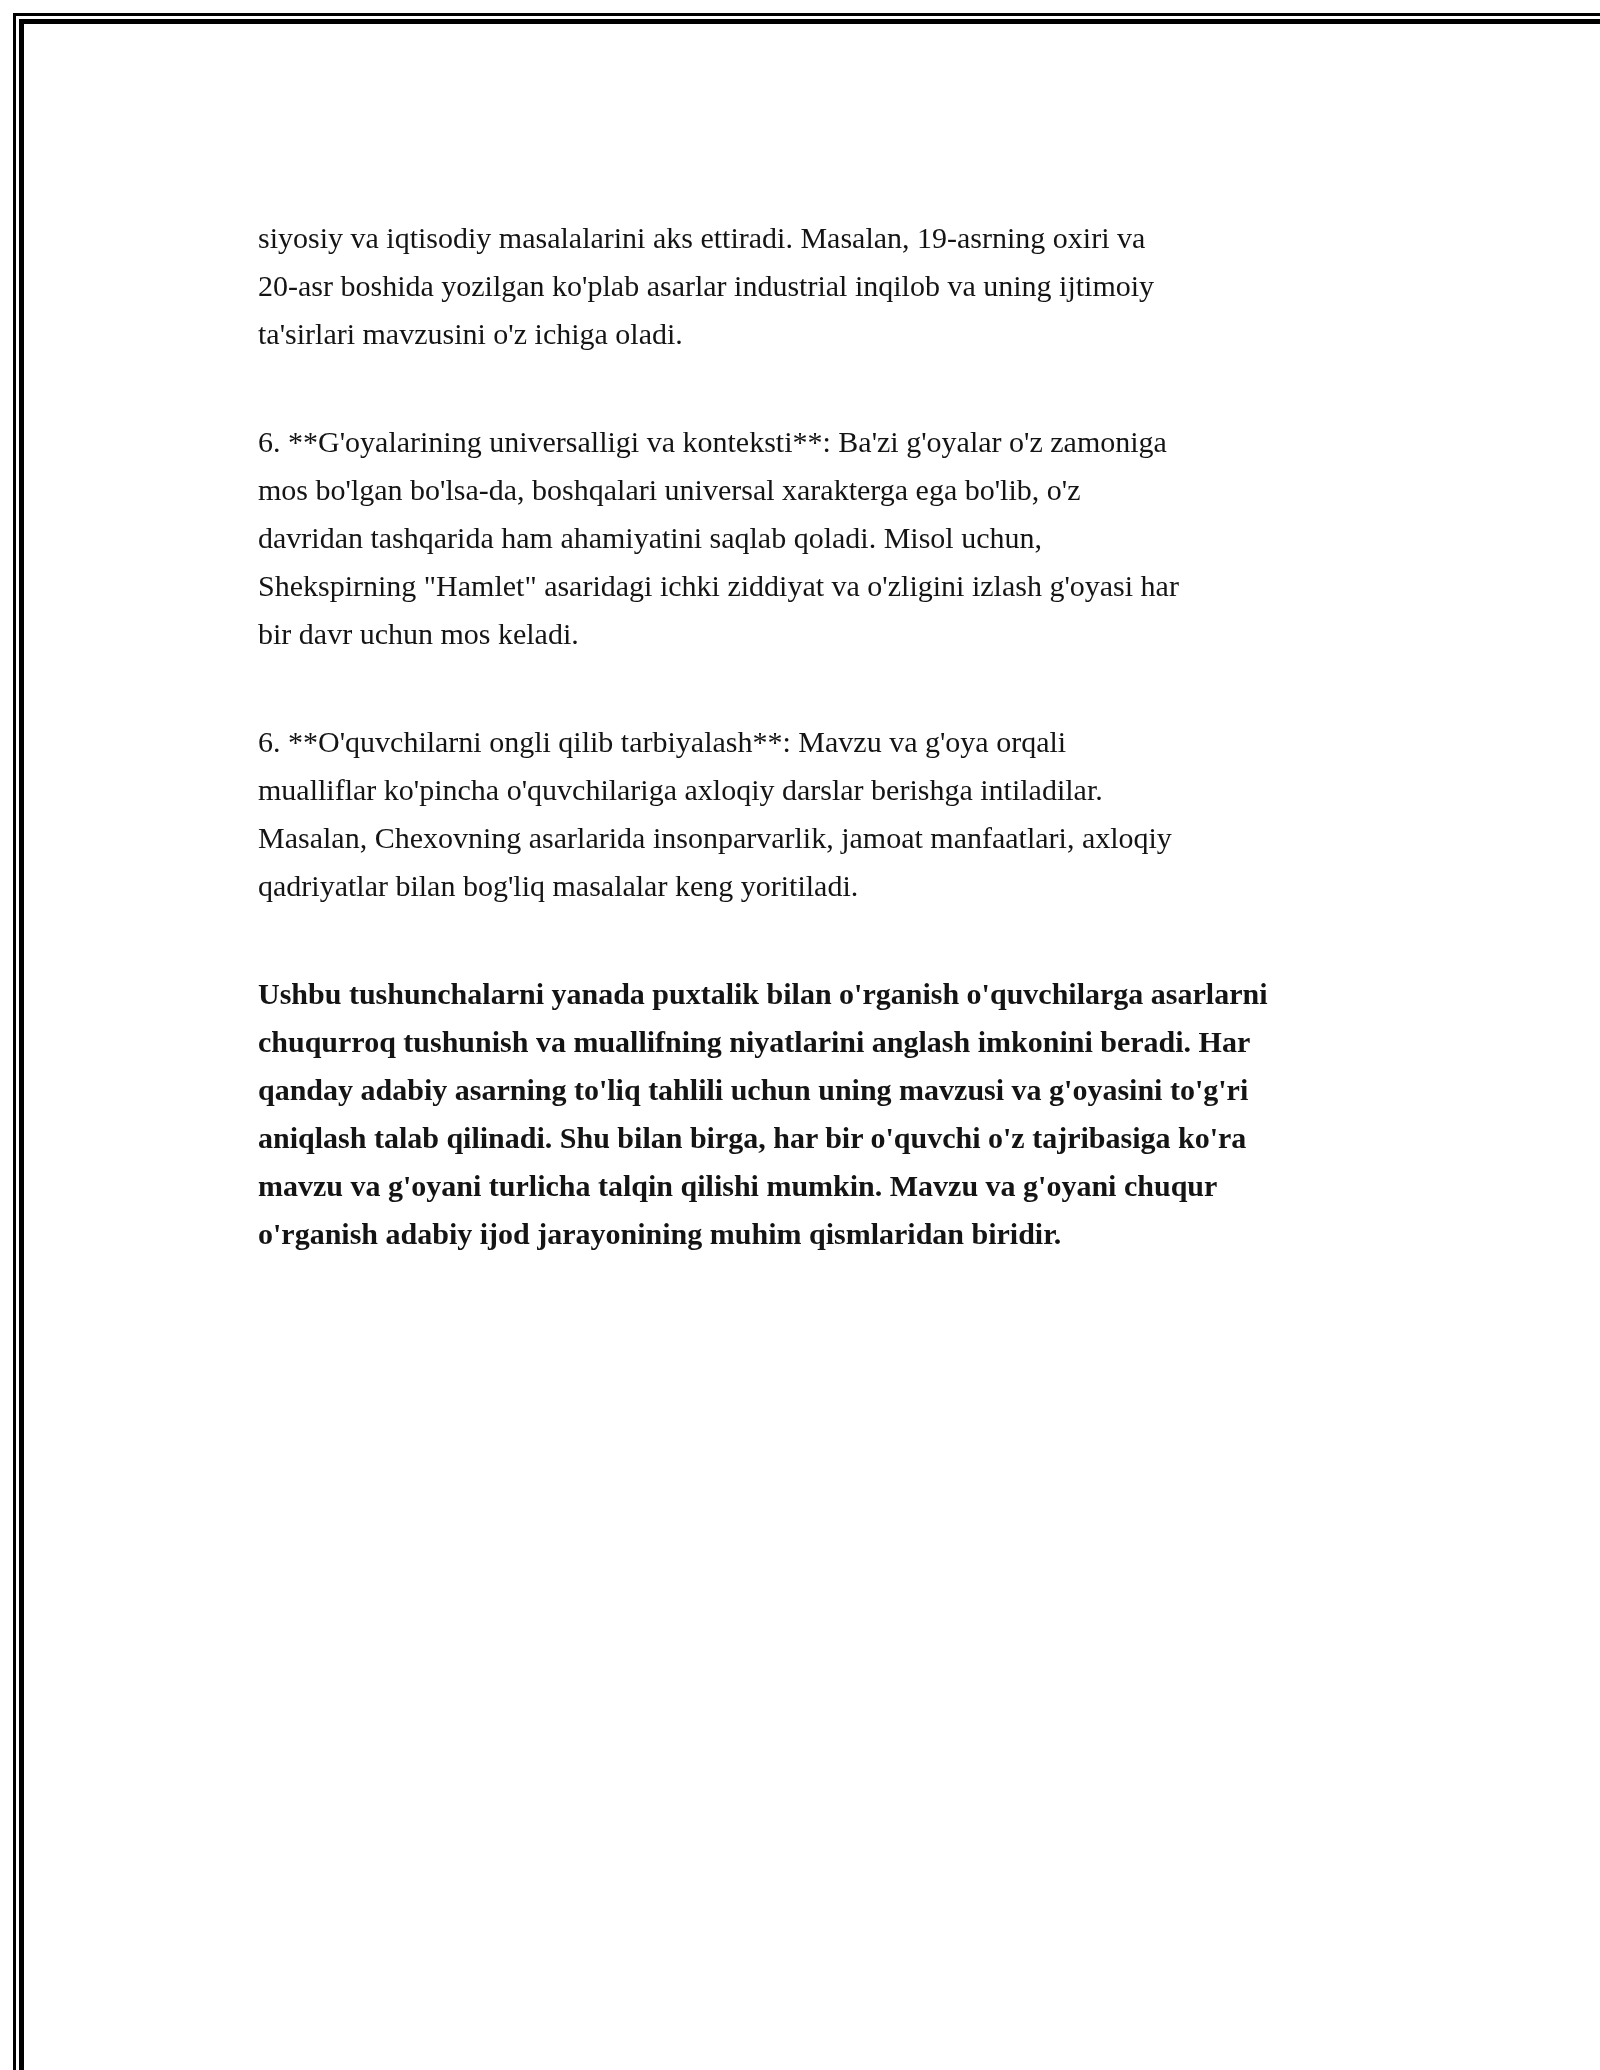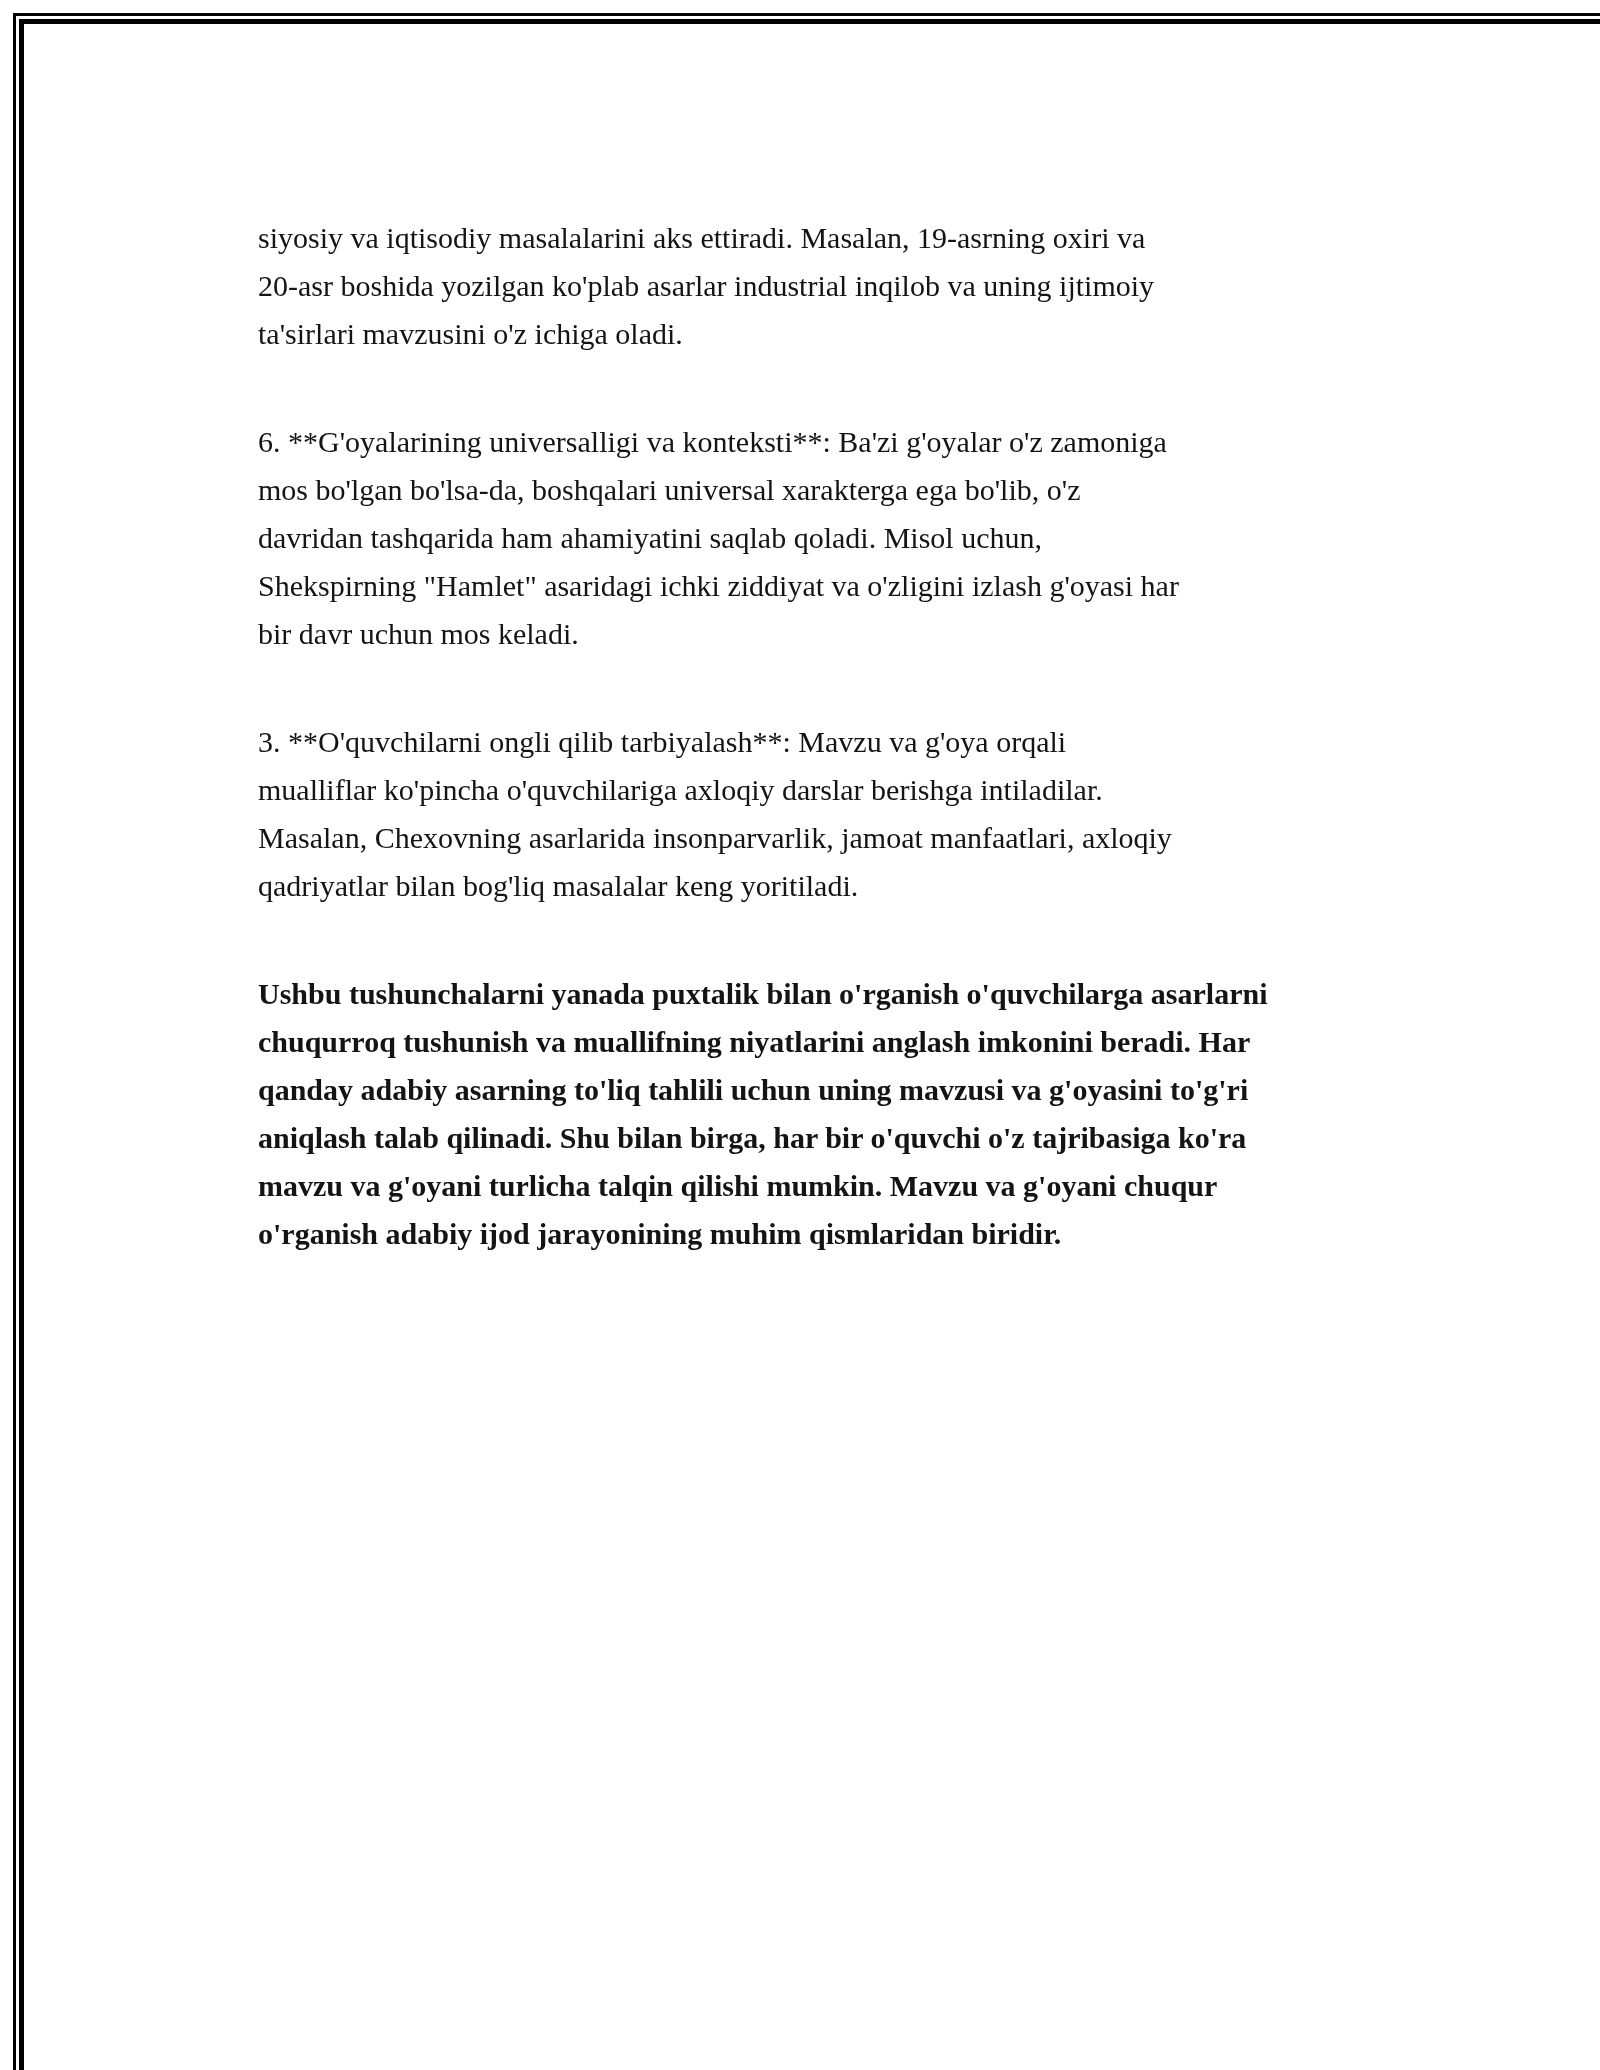--- a/index.html
+++ b/index.html
@@ -51,21 +51,21 @@
   <div class="frame-inner"></div>
   <div class="content">
     <div class="paragraph">siyosiy va iqtisodiy masalalarini aks ettiradi. Masalan, 19-asrning oxiri va
 20-asr boshida yozilgan ko'plab asarlar industrial inqilob va uning ijtimoiy
 ta'sirlari mavzusini o'z ichiga oladi.</div>
     <div class="paragraph">6. **G'oyalarining universalligi va konteksti**: Ba'zi g'oyalar o'z zamoniga
 mos bo'lgan bo'lsa-da, boshqalari universal xarakterga ega bo'lib, o'z
 davridan tashqarida ham ahamiyatini saqlab qoladi. Misol uchun,
 Shekspirning "Hamlet" asaridagi ichki ziddiyat va o'zligini izlash g'oyasi har
 bir davr uchun mos keladi.</div>
-    <div class="paragraph">3. **O'quvchilarni ongli qilib tarbiyalash**: Mavzu va g'oya orqali
+    <div class="paragraph">6. **O'quvchilarni ongli qilib tarbiyalash**: Mavzu va g'oya orqali
 mualliflar ko'pincha o'quvchilariga axloqiy darslar berishga intiladilar.
 Masalan, Chexovning asarlarida insonparvarlik, jamoat manfaatlari, axloqiy
 qadriyatlar bilan bog'liq masalalar keng yoritiladi.</div>
     <div class="paragraph">Ushbu tushunchalarni yanada puxtalik bilan o'rganish o'quvchilarga asarlarni
 chuqurroq tushunish va muallifning niyatlarini anglash imkonini beradi. Har
 qanday adabiy asarning to'liq tahlili uchun uning mavzusi va g'oyasini to'g'ri
 aniqlash talab qilinadi. Shu bilan birga, har bir o'quvchi o'z tajribasiga ko'ra
 mavzu va g'oyani turlicha talqin qilishi mumkin. Mavzu va g'oyani chuqur
 o'rganish adabiy ijod jarayonining muhim qismlaridan biridir.</div>
   </div>

